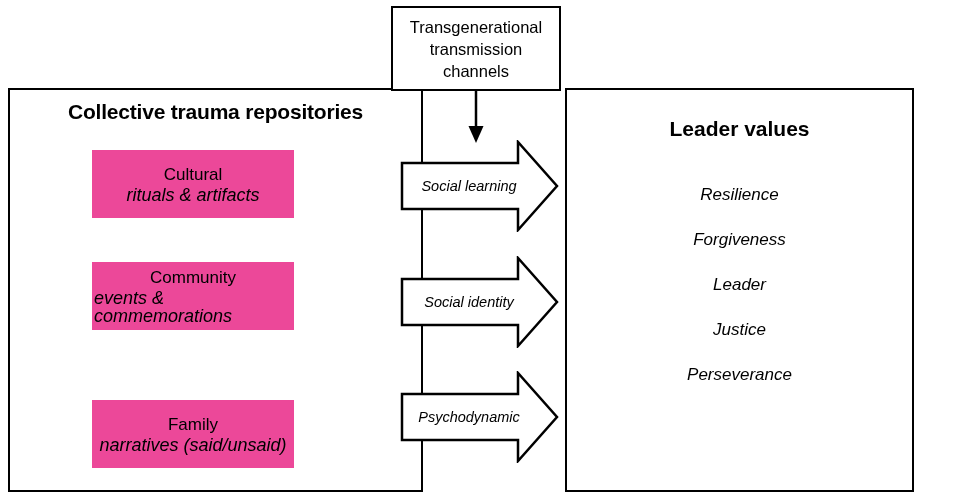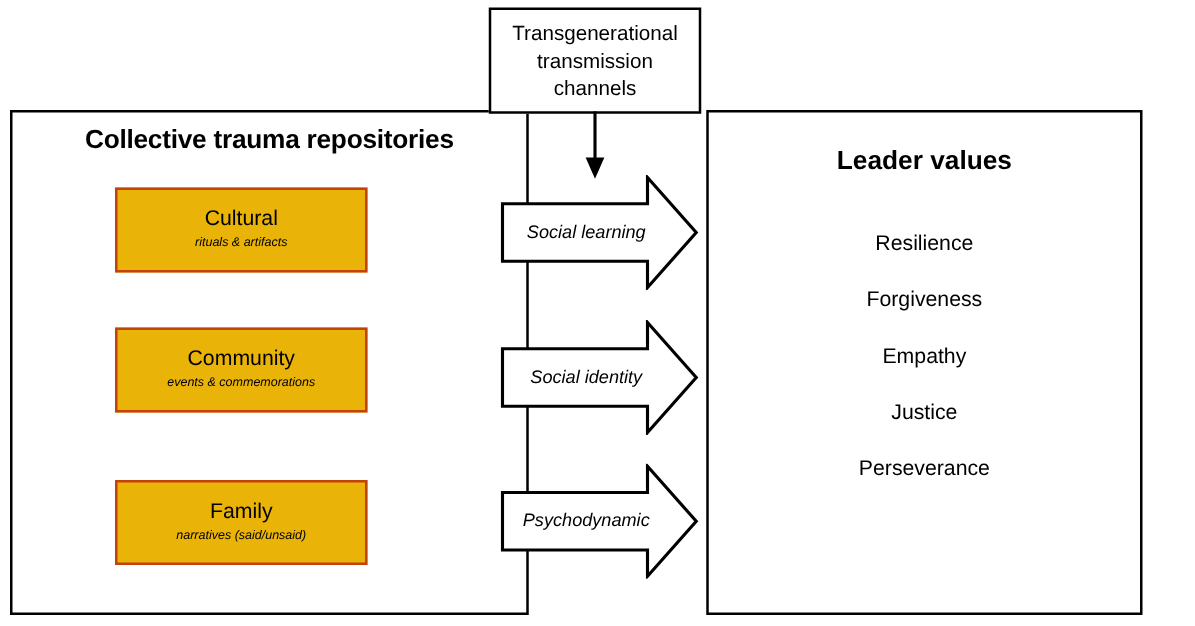--- a/index.html
+++ b/index.html
@@ -40,38 +40,38 @@
     font-size: 21px;
     font-weight: bold;
     letter-spacing: -0.2px;
   }
 
   .repo-box {
     position: absolute;
     left: 82px;
     width: 202px;
     height: 68px;
-    border: 2px solid #c2410c;
+    border: 2px solid #ec4899;
     box-sizing: border-box;
-    background: #eab308;
+    background: #ec4899;
     display: flex;
     flex-direction: column;
     align-items: center;
     justify-content: center;
   }
   #repo-box-cultural   { top: 60px; }
   #repo-box-community  { top: 172px; }
-  #repo-box-family     { top: 294px; }
+  #repo-box-family     { top: 310px; }
 
   .repo-title {
     font-size: 17px;
     line-height: 20px;
   }
   .repo-sub {
-    font-size: 10px;
+    font-size: 18px;
     font-style: italic;
     line-height: 18px;
     margin-top: 1px;
   }
 
   
   #channels-box {
     left: 391px;
     top: 6px;
     width: 170px;
@@ -143,20 +143,21 @@
     width: 100%;
     text-align: center;
     font-size: 21px;
     font-weight: bold;
   }
   #values-list {
     position: absolute;
     left: 0;
     top: 95px;
     width: 100%;
+    font-style: italic;
   }
   .value-item {
     text-align: center;
     font-size: 17px;
     line-height: 20px;
     margin-bottom: 25px;
   }
 </style>
 </head>
 <body>
@@ -216,18 +217,18 @@
   <div class="channel-label">Psychodynamic</div>
 </div>
 
 <div class="panel" id="right-panel">
 
   <div id="right-panel-title">Leader values</div>
 
   <div id="values-list">
     <div class="value-item">Resilience</div>
     <div class="value-item">Forgiveness</div>
-    <div class="value-item">Empathy</div>
+    <div class="value-item">Leader</div>
     <div class="value-item">Justice</div>
     <div class="value-item">Perseverance</div>
   </div>
 
 </div>
 
 </body></html>

